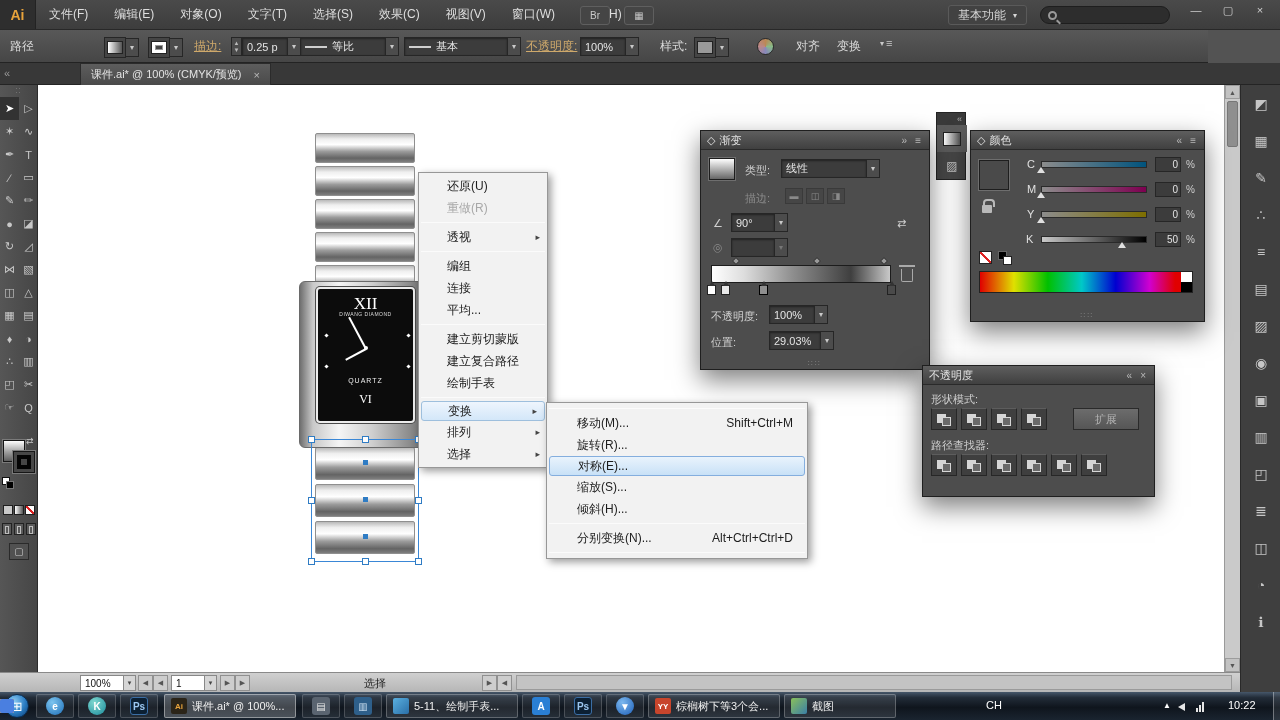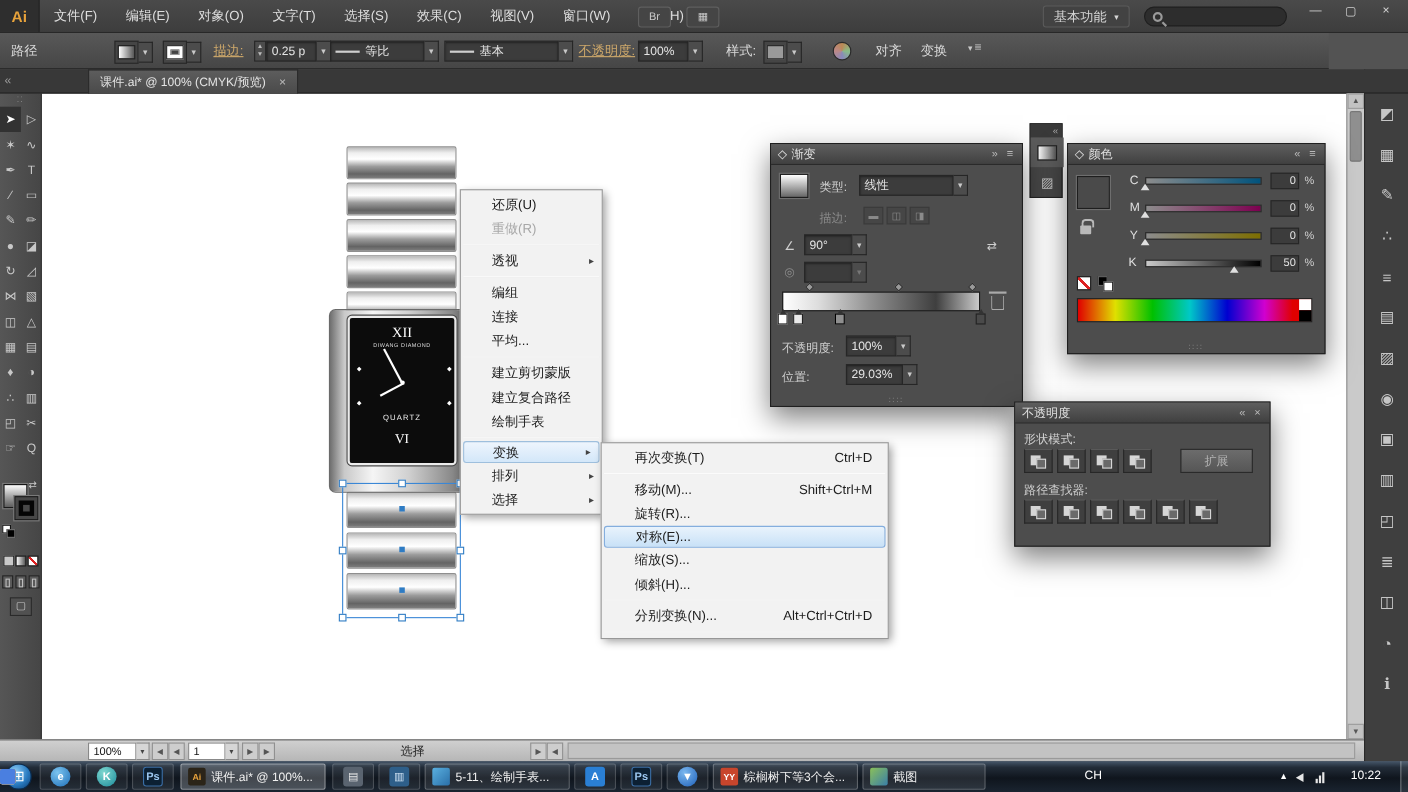--- a/index.html
+++ b/index.html
@@ -173,21 +173,21 @@
 
   <div class="abs" style="left:315px;top:133px;z-index:5">
     <div class="band-seg"></div>
     <div class="band-seg"></div>
     <div class="band-seg"></div>
     <div class="band-seg"></div>
     <div class="band-seg"></div>
   </div>
   <div id="watch-case" style="z-index:6"></div>
   <div id="watch-face" style="z-index:7">
-    <div class="face-t numeral" style="top:5px;font-size:13px">XII</div>
+    <div class="face-t numeral" style="top:5px;font-size:17px">XII</div>
     <div class="face-t" style="top:22px;font-size:5px;letter-spacing:.5px;color:#ddd">DIWANG DIAMOND</div>
     <span class="marker" style="left:7px;top:45px"></span>
     <span class="marker" style="left:89px;top:45px"></span>
     <span class="marker" style="left:7px;top:76px"></span>
     <span class="marker" style="left:89px;top:76px"></span>
     <span class="hand" style="top:24px;height:36px;transform:rotate(-28deg)"></span>
     <span class="hand" style="top:37px;height:23px;transform:rotate(-118deg)"></span>
     <span class="cdot"></span>
     <div class="face-t" style="top:88px;font-size:7px;letter-spacing:1px;color:#eee">QUARTZ</div>
     <div class="face-t numeral" style="top:103px;font-size:12px">VI</div>
@@ -544,24 +544,20 @@
     <div class="ci">建立剪切蒙版</div>
     <div class="ci">建立复合路径</div>
     <div class="ci">绘制手表</div>
     <div class="csep"></div>
     <div class="ci open"><span>变换</span><span class="sub">▸</span></div>
     <div class="ci"><span>排列</span><span class="sub">▸</span></div>
     <div class="ci"><span>选择</span><span class="sub">▸</span></div>
   </div>
 
   <div class="cmenu" style="left:546px;top:402px;width:262px;z-index:51">
-    <div class="si">
-        <span class="lab">再次变换(T)</span>
-        <span>Ctrl+D</span>
-      </div>
     <div class="csep"></div>
     <div class="si">
         <span class="lab">移动(M)...</span>
         <span>Shift+Ctrl+M</span>
       </div>
     <div class="si">
         <span class="lab">旋转(R)...</span>
         <span></span>
       </div>
     <div class="si hl">

